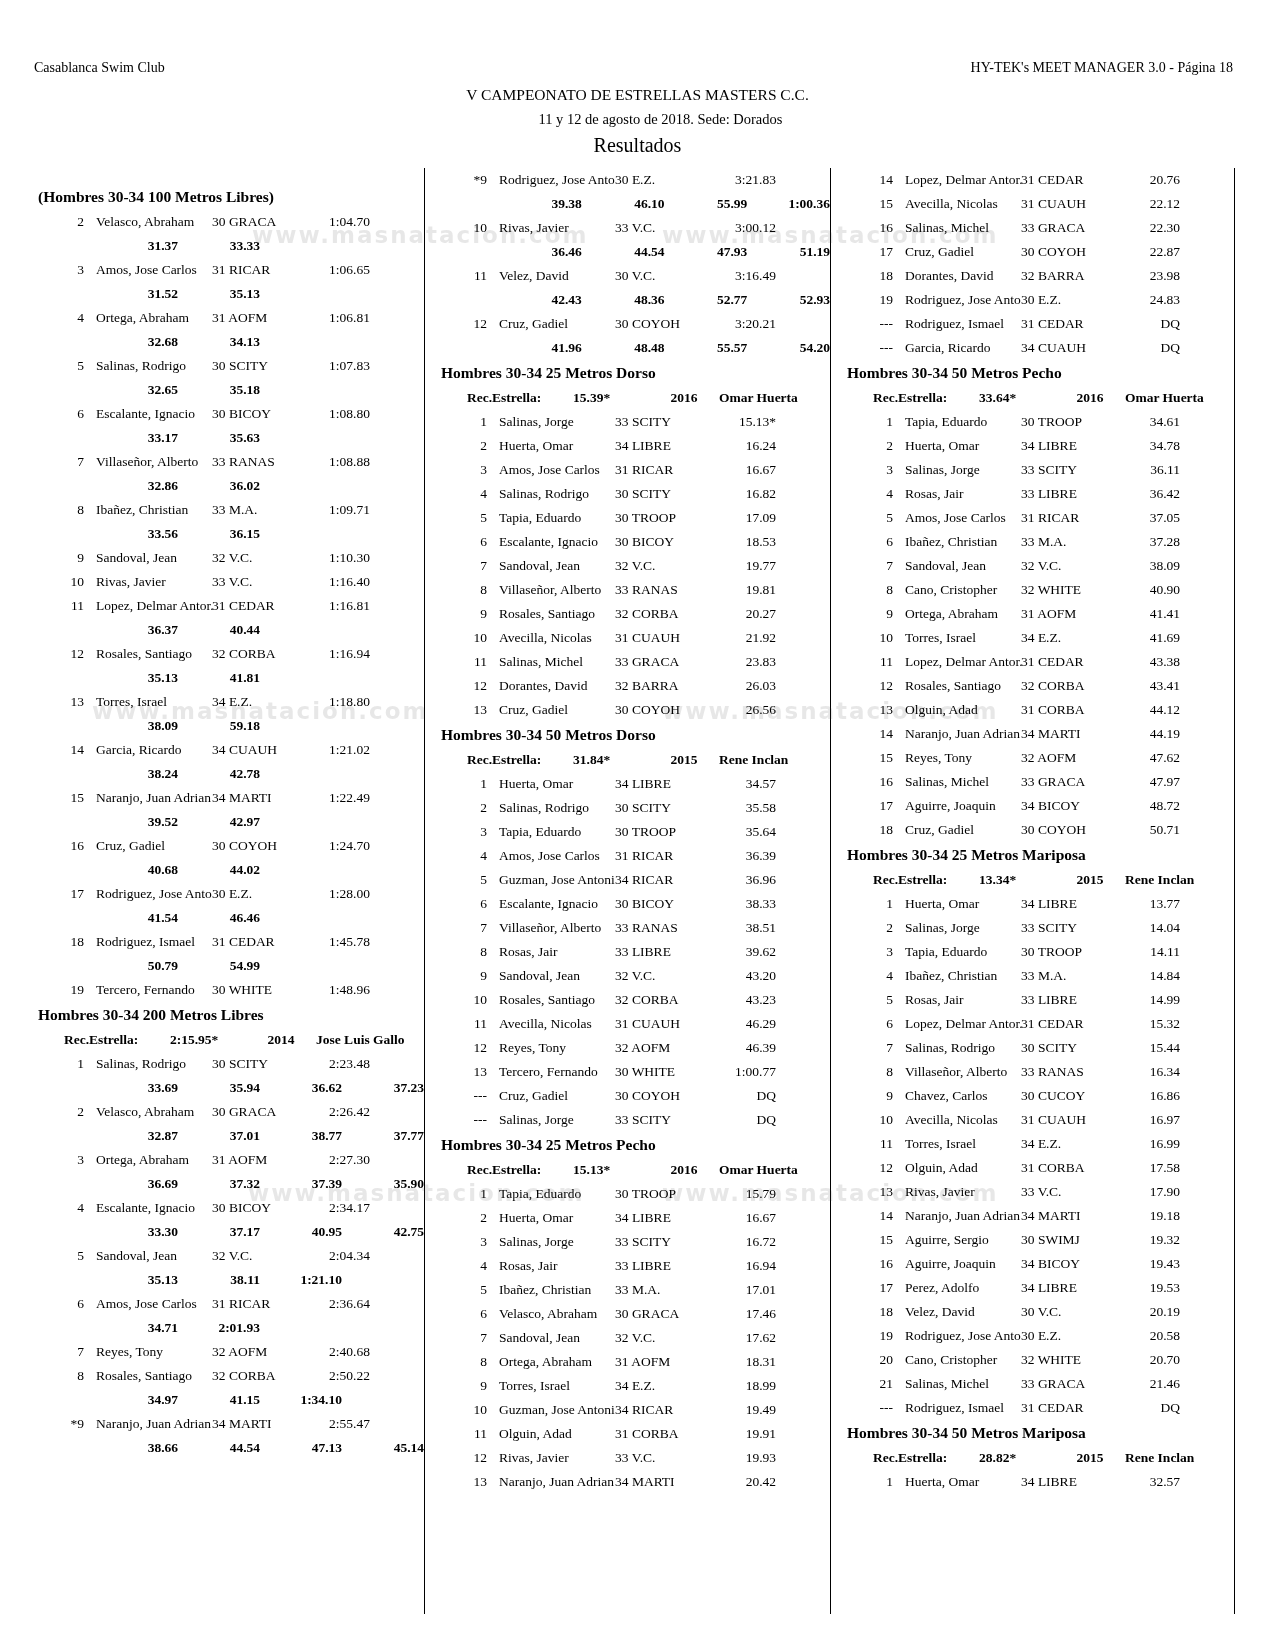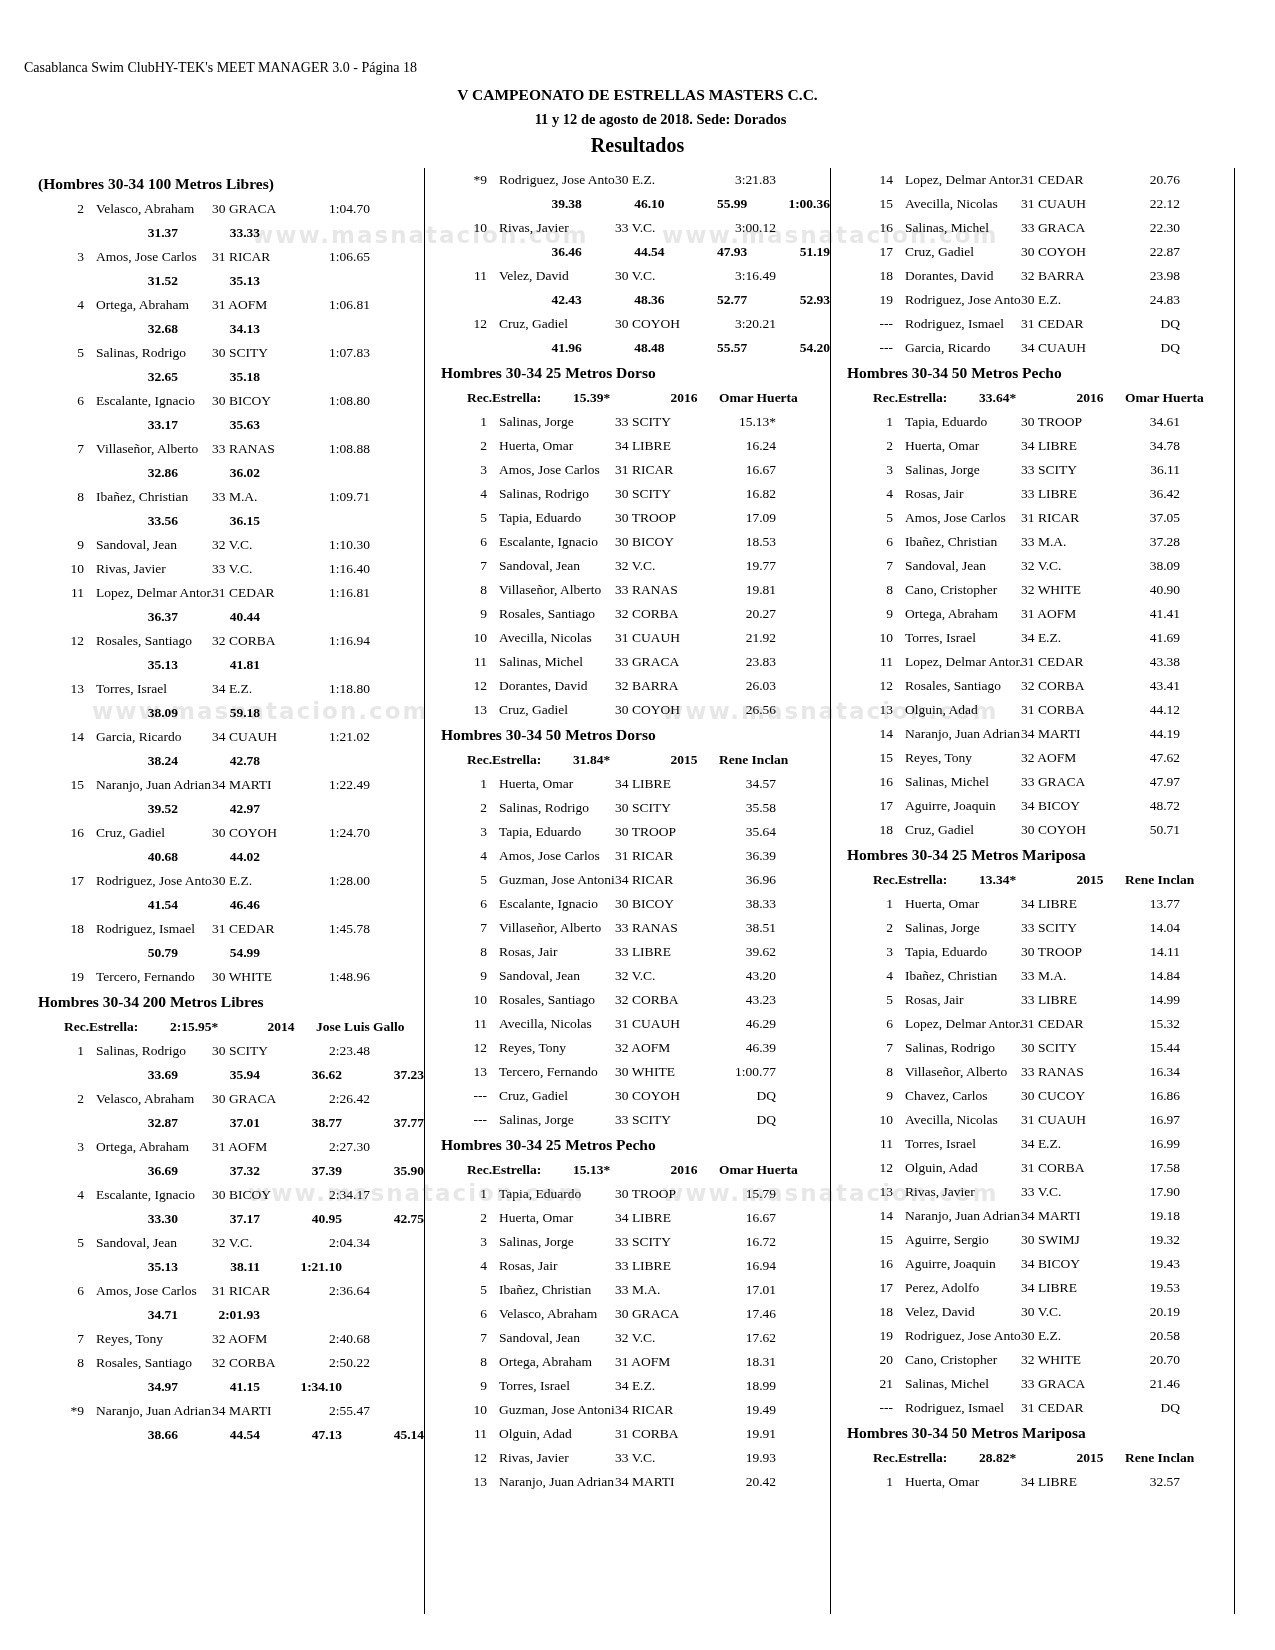--- a/index.html
+++ b/index.html
@@ -1,31 +1,31 @@
 <!DOCTYPE html>
 <html><head>
 <meta charset="utf-8">
 <style>
   html,body{margin:0;padding:0;}
   body{
     width:1275px;height:1650px;position:relative;background:#fff;color:#000;
     font-family:"Liberation Serif","DejaVu Serif",serif;overflow:hidden;
   }
-  .hdr{position:absolute;top:60px;left:24px;width:1199px;display:flex;
-       font-size:14px;}
-  .ctr{position:absolute;left:0;width:100%;text-align:center;font-weight:bold;white-space:nowrap;}
+  .hdr{position:absolute;top:60px;left:34px;width:1199px;display:flex;
+       justify-content:space-between;font-size:14px;}
+  .ctr{position:absolute;left:0;width:100%;text-align:center;font-weight:normal;white-space:nowrap;}
   .title{top:86px;font-size:15.5px;}
   .subtitle{top:111px;font-size:14.5px;margin-left:23px;}
   .resheading{top:134px;font-size:20px;}
   #columns{position:absolute;top:168px;left:38px;display:flex;}
   .col{width:387px;box-sizing:border-box;border-right:1px solid #000;height:1446px;overflow:hidden;}
   .col:nth-child(2){width:406px;padding-left:16px;}
   .col:nth-child(3){width:404px;padding-left:16px;}
   .sec{font-size:15.5px;font-weight:bold;height:26px;line-height:26px;white-space:nowrap;}
-  .col .sec:first-child{margin-top:3px;}
+  .col .sec:first-child{margin-top:16px;}
   .rec{display:grid;grid-template-columns:26px 106px 80px 62px 1fr;font-weight:bold;
        height:24px;line-height:24px;font-size:13.5px;white-space:nowrap;}
   .rt{}
   .ry{text-align:center;}
   .rh{padding-left:4px;}
   .row{display:grid;grid-template-columns:46px 128px 104px 1fr;height:24px;line-height:24px;
        font-size:13.5px;white-space:nowrap;padding-right:54px;}
   .pl{text-align:right;}
   .nm{padding-left:12px;}
   .tm{text-align:right;}

